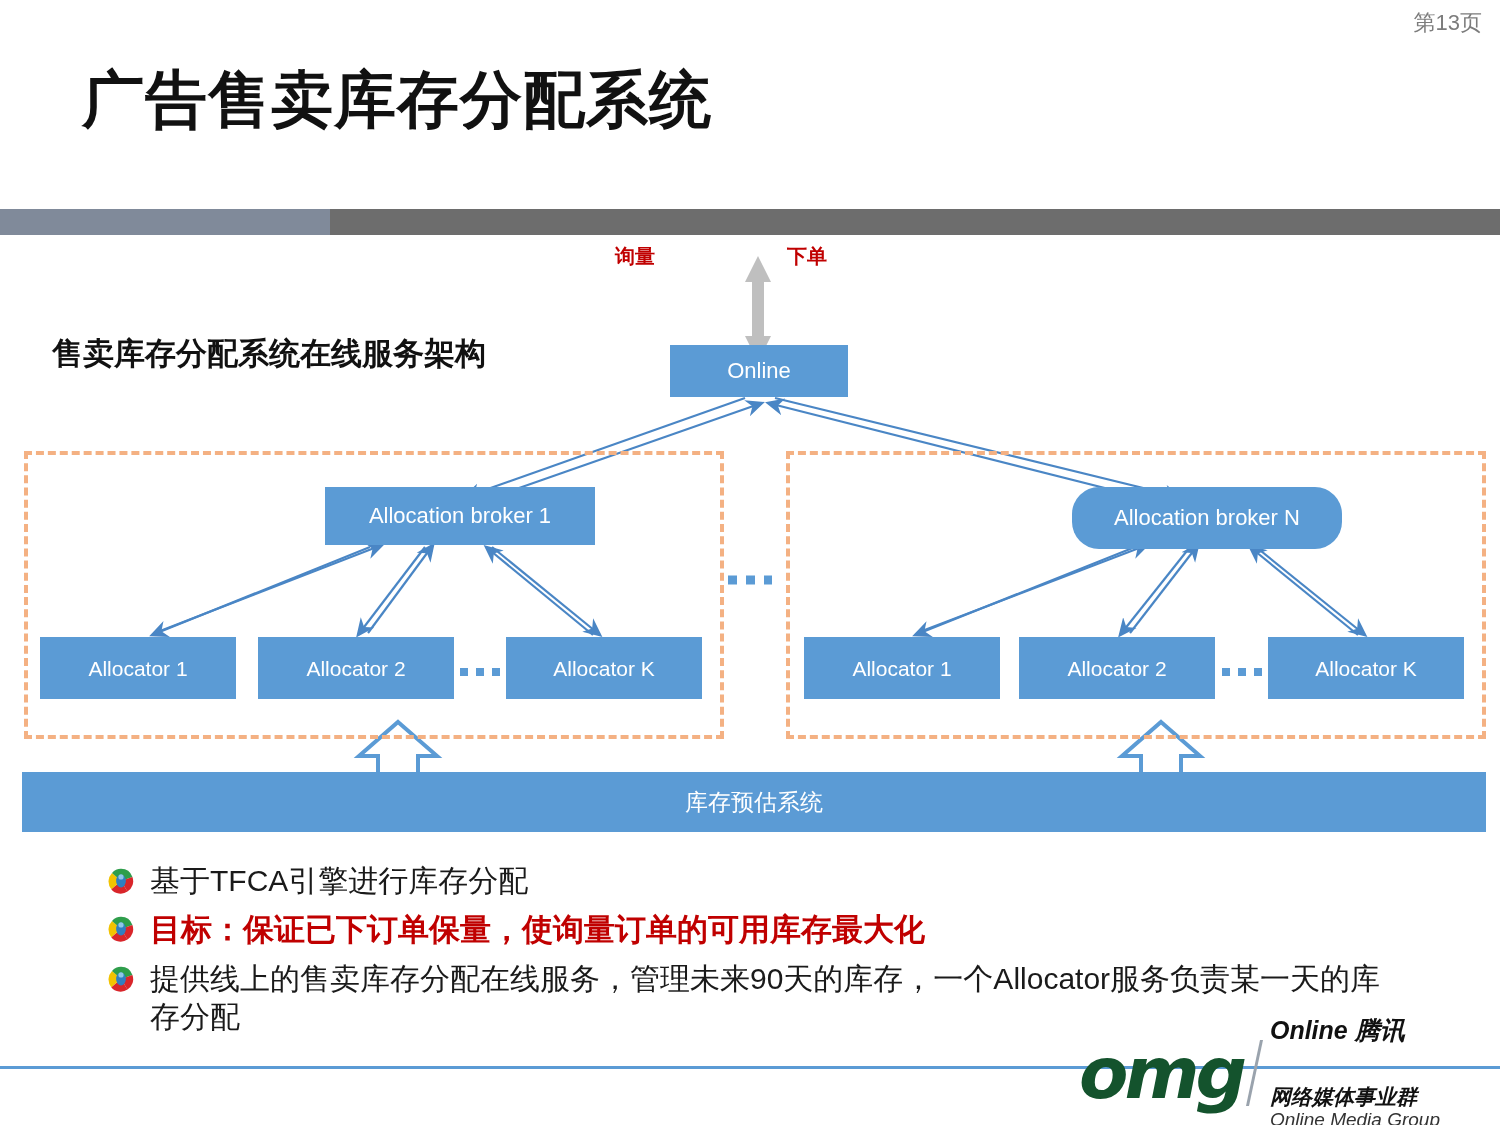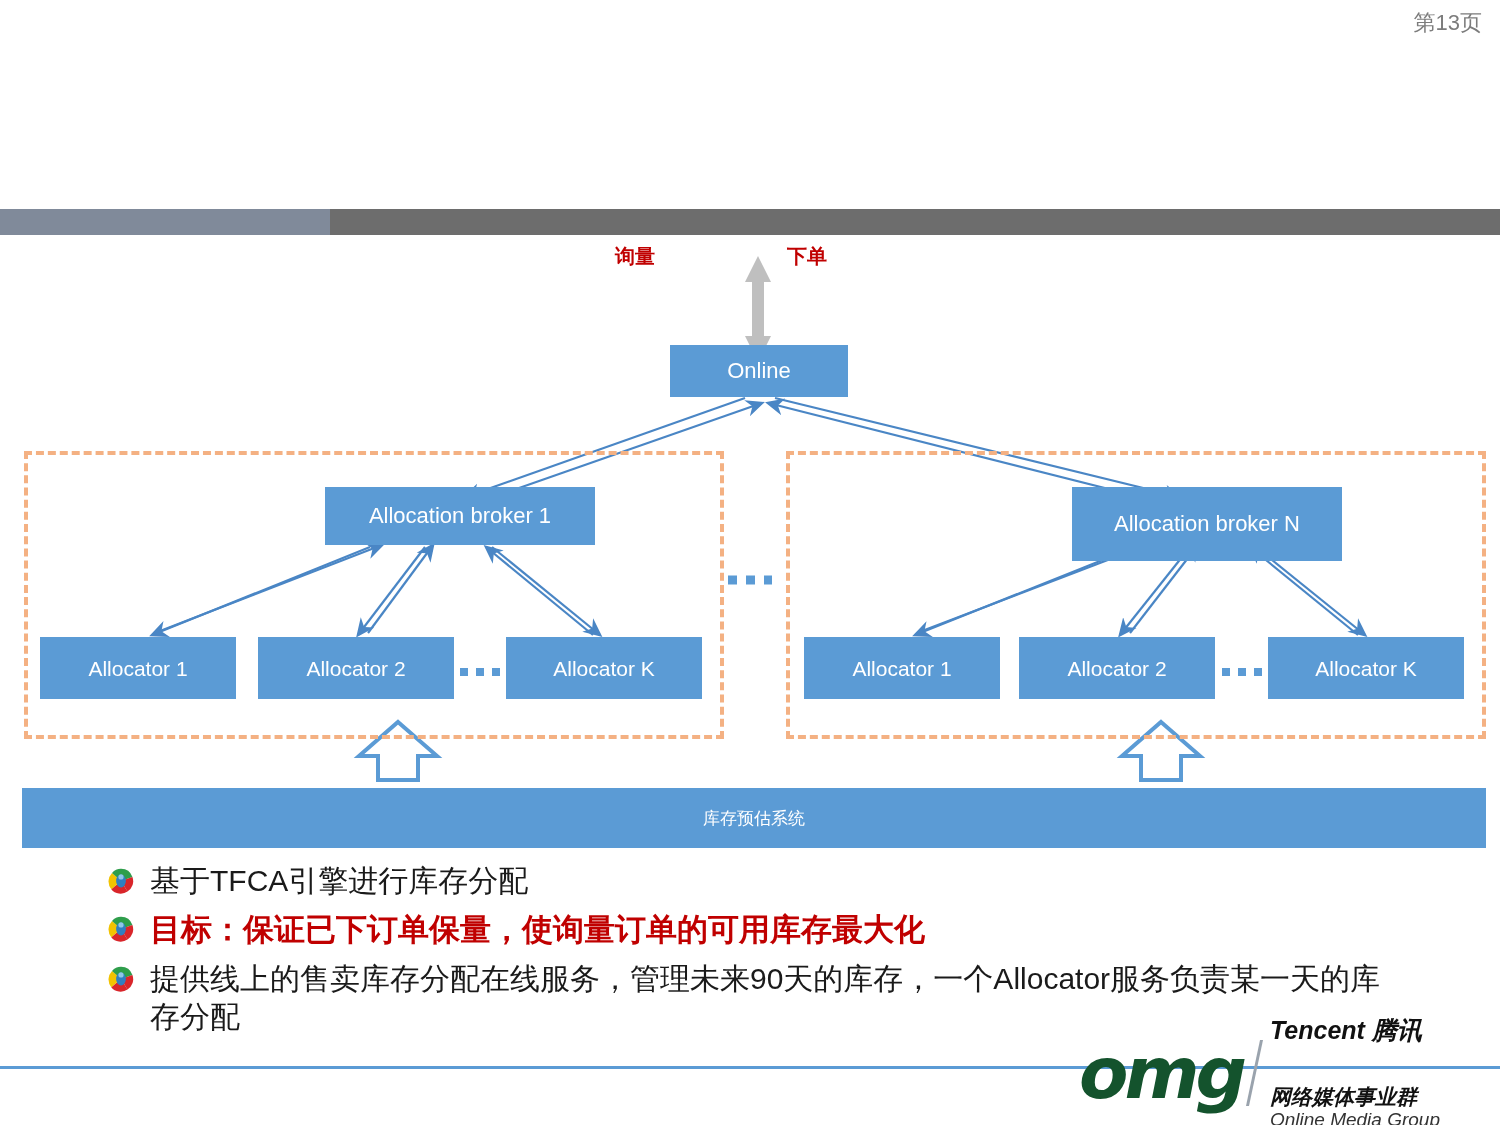--- a/index.html
+++ b/index.html
@@ -95,21 +95,21 @@
     color: #ffffff;
     display: flex;
     align-items: center;
     justify-content: center;
     font-size: 22px;
     font-weight: normal;
     box-sizing: border-box;
     line-height: 1;
   }
   .node.small { font-size: 21px; }
-  .node.wide-bar { font-size: 17px; margin-top: 16px; }
+  .node.wide-bar { font-size: 23px; }
 
   .group-box {
     position: absolute;
     border: 4px dashed #f4b183;
     box-sizing: border-box;
   }
 
   
   .bullets {
     position: absolute;
@@ -199,24 +199,26 @@
     color: #333333;
   }
 </style>
 </head>
 <body>
 
 <div id="slide">
 
   <div class="page-number">第13页</div>
 
+  <div class="slide-title">广告售卖库存分配系统</div>
 
   <div class="band band-left"></div>
   <div class="band band-right"></div>
 
+  <div class="section-caption">售卖库存分配系统在线服务架构</div>
 
   <div class="label-red" style="left:615px; top:243px;">询量</div>
   <div class="label-red" style="left:787px; top:243px;">下单</div>
 
   <div class="diagram">
     <svg width="1500" height="610" viewBox="0 0 1500 610">
       <defs>
         <marker id="ah-blue" markerWidth="9" markerHeight="9" refX="7.2" refY="4.5" orient="auto">
           <path d="M0,0.6 L8.6,4.5 L0,8.4 L2.6,4.5 Z" fill="#4a86c5"></path>
         </marker>
@@ -265,21 +267,21 @@
 
     <div class="node" style="left:670px; top:110px; width:178px; height:52px;">Online</div>
 
     <div class="group-box" style="left:24px; top:216px; width:700px; height:288px;"></div>
     <div class="node" style="left:305px; top:252px; width:270px; height:58px;margin-left:20px;">Allocation broker 1</div>
     <div class="node small" style="left:40px; top:402px; width:196px; height:62px;">Allocator 1</div>
     <div class="node small" style="left:258px; top:402px; width:196px; height:62px;">Allocator 2</div>
     <div class="node small" style="left:506px; top:402px; width:196px; height:62px;">Allocator K</div>
 
     <div class="group-box" style="left:786px; top:216px; width:700px; height:288px;"></div>
-    <div class="node" style="left:1072px; top:252px; width:270px; height:74px;">Allocation broker N</div>
+    <div class="node" style="left:1072px; top:252px; width:270px; height:62px;border-radius:27px;">Allocation broker N</div>
     <div class="node small" style="left:804px; top:402px; width:196px; height:62px;">Allocator 1</div>
     <div class="node small" style="left:1019px; top:402px; width:196px; height:62px;">Allocator 2</div>
     <div class="node small" style="left:1268px; top:402px; width:196px; height:62px;">Allocator K</div>
 
     <div class="node wide-bar" style="left:22px; top:537px; width:1464px; height:60px;">库存预估系统</div>
   </div>
 
   <div class="bullets">
 
     <div class="bullet-row">
@@ -325,19 +327,19 @@
     </div>
 
   </div>
 
   <div class="footer-rule"></div>
 
   <div class="footer-logo">
     <div class="logo-omg">omg</div>
     <div class="logo-divider"></div>
     <div class="logo-text">
-      <div class="logo-l1">Tencent 腾讯</div>
+      <div class="logo-l1">Online 腾讯</div>
       <div class="logo-l2">网络媒体事业群</div>
       <div class="logo-l3">Online Media Group</div>
     </div>
   </div>
 
 </div>
 
 </body></html>

